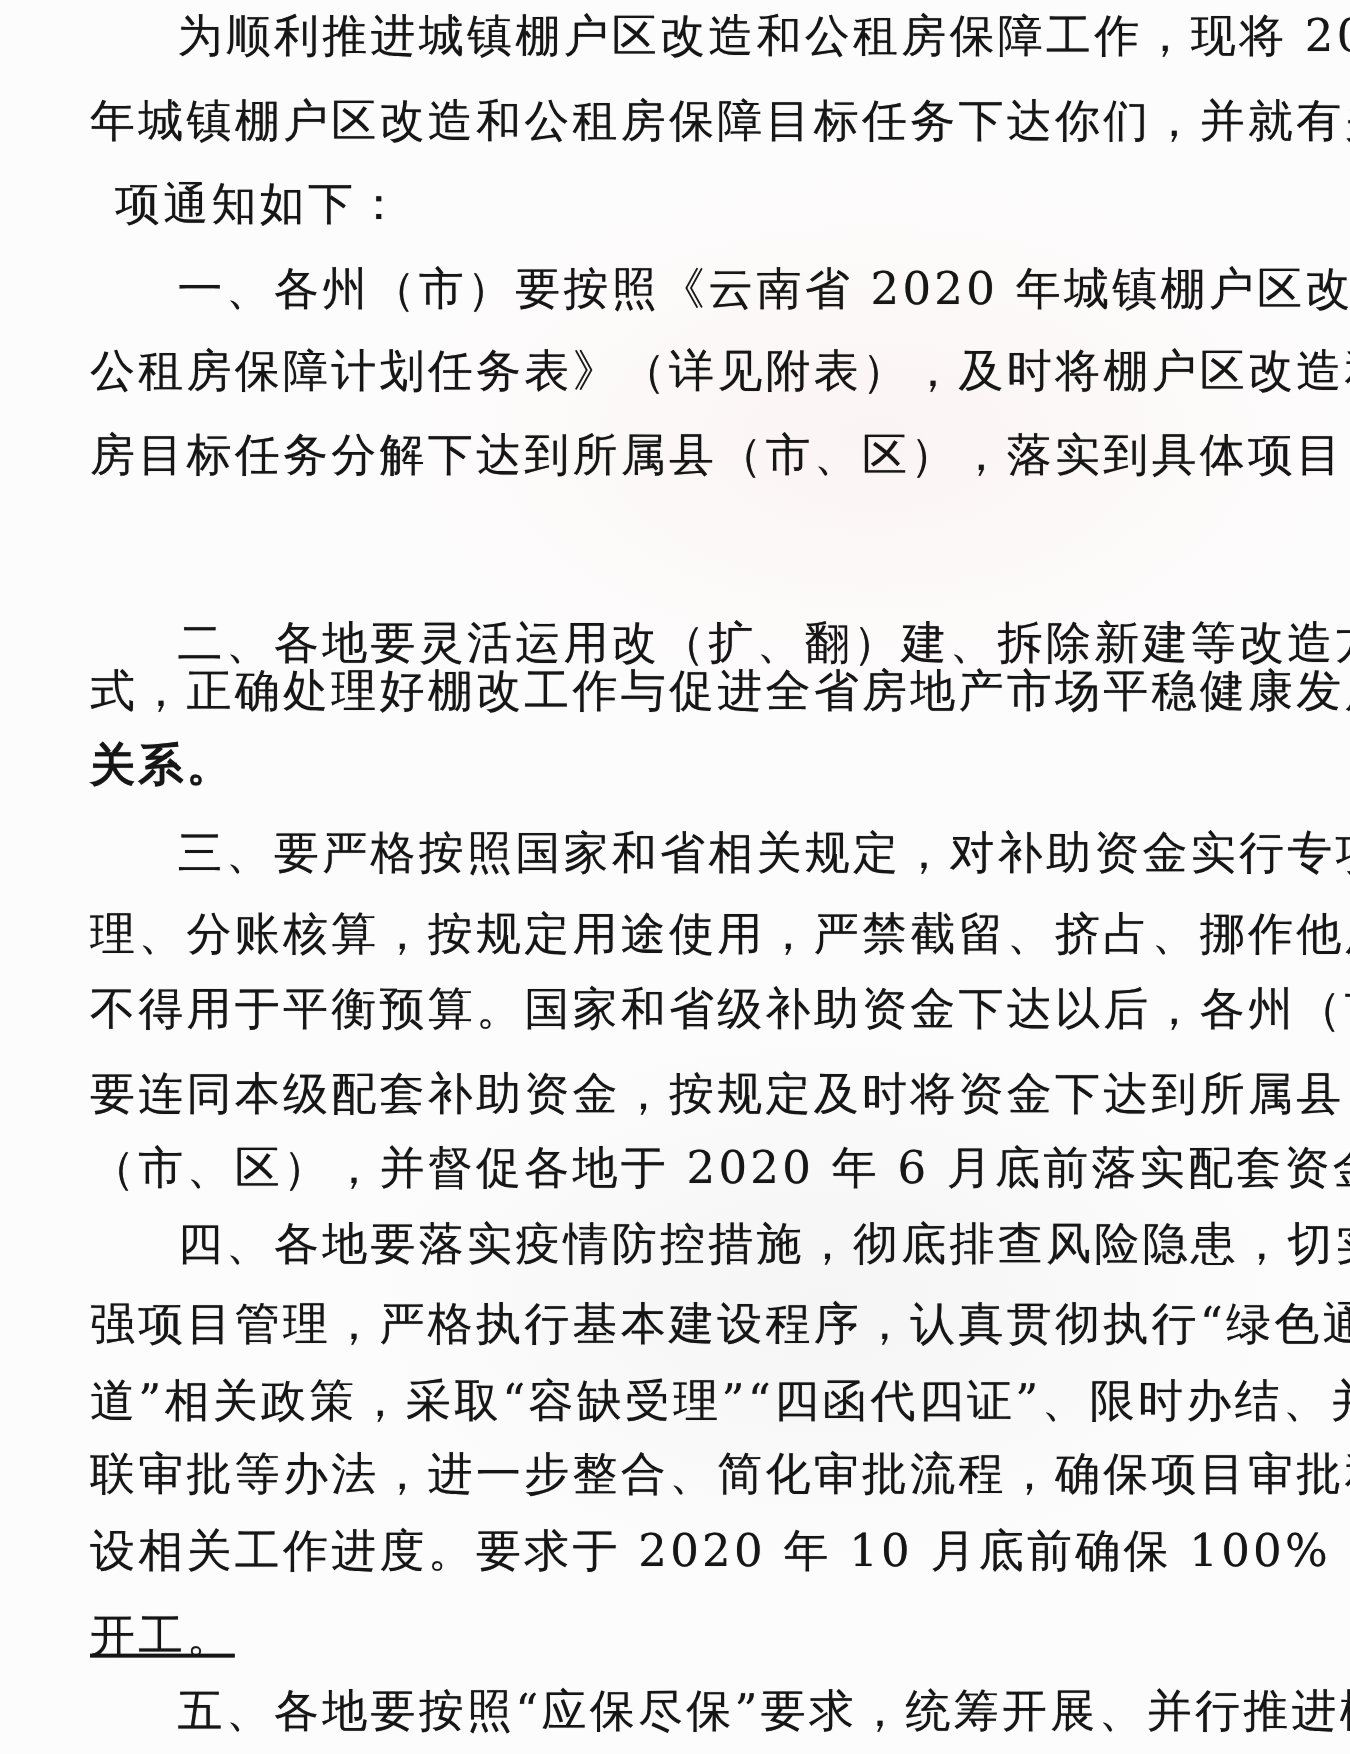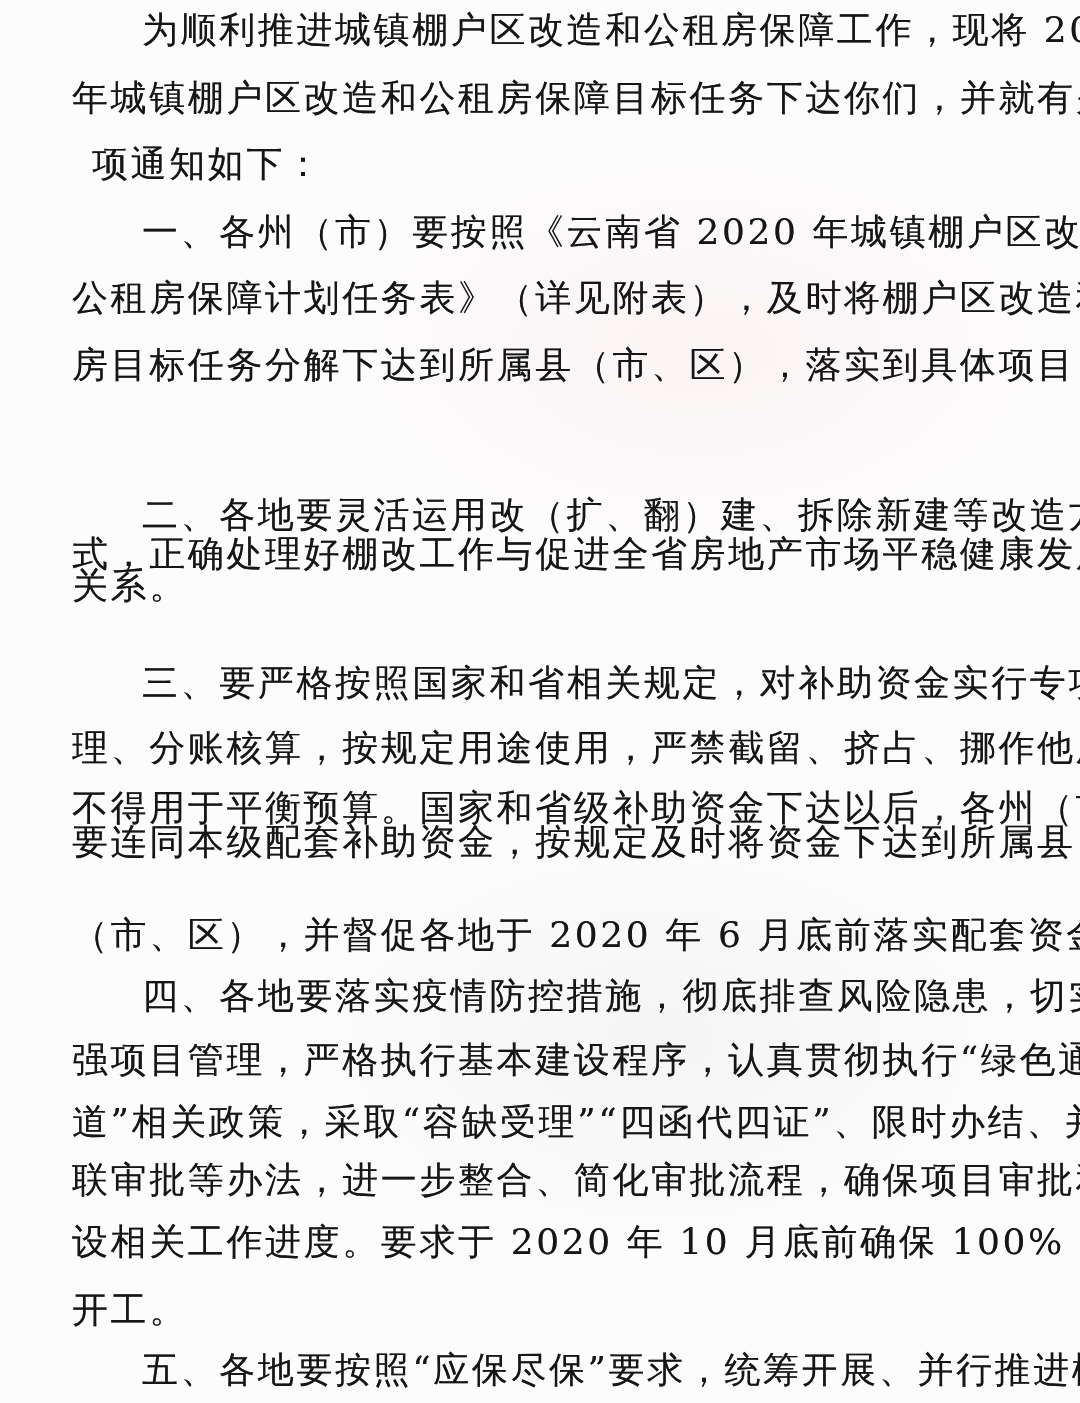--- a/index.html
+++ b/index.html
@@ -59,29 +59,29 @@
   <div class="line indent" style="top:0px;">为顺利推进城镇棚户区改造和公租房保障工作，现将 2020</div>
   <div class="line" style="top:68px;">年城镇棚户区改造和公租房保障目标任务下达你们，并就有关事</div>
   <div class="line" style="top:134px;margin-left:20px;">项通知如下：</div>
 
   <div class="line indent" style="top:202px;">一、各州（市）要按照《云南省 2020 年城镇棚户区改造和</div>
   <div class="line" style="top:268px;">公租房保障计划任务表》（详见附表），及时将棚户区改造和公租</div>
   <div class="line" style="top:335px;">房目标任务分解下达到所属县（市、区），落实到具体项目，并</div>
 
   <div class="line indent" style="top:485px;">二、各地要灵活运用改（扩、翻）建、拆除新建等改造方</div>
   <div class="line" style="top:524px;">式，正确处理好棚改工作与促进全省房地产市场平稳健康发展的</div>
-  <div class="line" style="top:556px;">关系。</div>
+  <div class="line" style="top:582px;font-weight:bold;">关系。</div>
 
   <div class="line indent" style="top:653px;">三、要严格按照国家和省相关规定，对补助资金实行专项管</div>
   <div class="line" style="top:718px;">理、分账核算，按规定用途使用，严禁截留、挤占、挪作他用，</div>
   <div class="line" style="top:778px;">不得用于平衡预算。国家和省级补助资金下达以后，各州（市）</div>
-  <div class="line" style="top:812px;">要连同本级配套补助资金，按规定及时将资金下达到所属县</div>
+  <div class="line" style="top:846px;">要连同本级配套补助资金，按规定及时将资金下达到所属县</div>
   <div class="line" style="top:905px;">（市、区），并督促各地于 2020 年 6 月底前落实配套资金。</div>
 
   <div class="line indent" style="top:966px;">四、各地要落实疫情防控措施，彻底排查风险隐患，切实加</div>
   <div class="line" style="top:1030px;">强项目管理，严格执行基本建设程序，认真贯彻执行“绿色通</div>
   <div class="line" style="top:1092px;">道”相关政策，采取“容缺受理”“四函代四证”、限时办结、并</div>
   <div class="line" style="top:1150px;">联审批等办法，进一步整合、简化审批流程，确保项目审批和建</div>
   <div class="line" style="top:1212px;">设相关工作进度。要求于 2020 年 10 月底前确保 100% 的项目</div>
-  <div class="line" style="top:1280px;">开工。</div>
+  <div class="line" style="top:1280px;text-decoration:underline;">开工。</div>
 
   <div class="line indent" style="top:1340px;">五、各地要按照“应保尽保”要求，统筹开展、并行推进棚</div>
 </div>
 
 </body></html>

